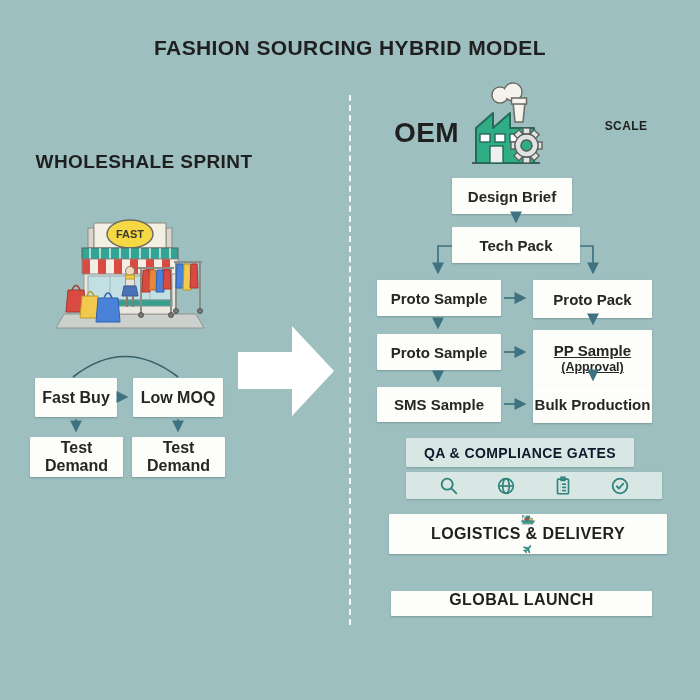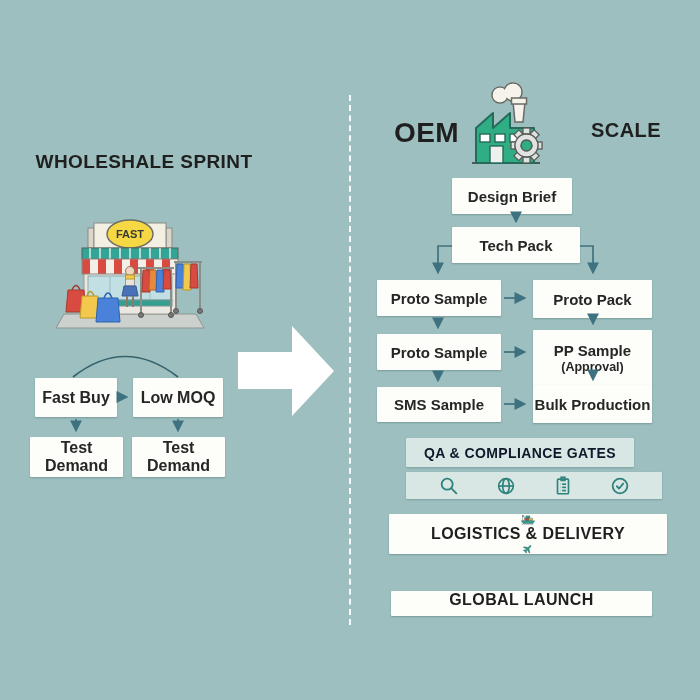--- a/index.html
+++ b/index.html
@@ -35,20 +35,21 @@
     border-left:2px dashed rgba(255,255,255,0.92);
   }
   svg{display:block;}
   .overlay{position:absolute; left:0; top:0; pointer-events:none;}
 </style>
 </head>
 <body>
 
 <div id="canvas">
 
+  <div class="abs heading" style="left:0; top:36px; width:700px; font-size:21px;">FASHION SOURCING HYBRID MODEL</div>
 
   <div class="dashed-divider"></div>
 
   <div class="abs heading" style="left:18px; top:151px; width:252px; font-size:19px;">WHOLESHALE SPRINT</div>
 
   <svg class="abs" style="left:54px; top:214px;" width="152" height="118" viewBox="0 0 152 118">
 
     <polygon points="10,100 142,100 150,114 2,114" fill="#ccd1cd" stroke="#8f948f" stroke-width="1"></polygon>
 
     <rect x="30" y="38" width="92" height="62" fill="#e9e7e0" stroke="#9a9a94"></rect>
@@ -153,21 +154,21 @@
     <line x1="119" y1="397" x2="126" y2="397" stroke="#3f7280" stroke-width="1.7" marker-end="url(#arrL)"></line>
     <line x1="76" y1="419" x2="76" y2="430" stroke="#3f7280" stroke-width="1.7" marker-end="url(#arrL)"></line>
     <line x1="178" y1="419" x2="178" y2="430" stroke="#3f7280" stroke-width="1.7" marker-end="url(#arrL)"></line>
   </svg>
 
   <svg class="overlay" width="700" height="700">
     <polygon points="238,352 292,352 292,326 334,371 292,416 292,389 238,389" fill="#ffffff"></polygon>
   </svg>
 
   <div class="abs heading" style="left:394px; top:117px; width:64px; font-size:28px;">OEM</div>
-  <div class="abs heading" style="left:586px; top:119px; width:80px; font-size:20px;">SCALE</div>
+  <div class="abs heading" style="left:586px; top:119px; width:80px; font-size:12px;">SCALE</div>
 
   <svg class="abs" style="left:460px; top:82px;" width="90" height="88" viewBox="0 0 90 88">
     <line x1="12" y1="81" x2="80" y2="81" stroke="#4a5a58" stroke-width="2"></line>
 
     <circle cx="40" cy="13" r="8" fill="#f5f3ec" stroke="#6a6a64" stroke-width="1.5"></circle>
     <circle cx="53" cy="10" r="9" fill="#f5f3ec" stroke="#6a6a64" stroke-width="1.5"></circle>
     <circle cx="40" cy="13" r="7.2" fill="#f5f3ec"></circle>
     <circle cx="53" cy="10" r="8.2" fill="#f5f3ec"></circle>
 
     <polygon points="53,20 65,20 63,40 55,40" fill="#f5f3ec" stroke="#6a6a64" stroke-width="1.5"></polygon>
@@ -202,21 +203,21 @@
   </div>
   <div class="wbox fs15" style="left:377px; top:280px; width:124px; height:36px;">
     <span>Proto Sample</span>
   </div>
   <div class="wbox fs15" style="left:533px; top:280px; width:119px; height:38px;">
     <span>Proto Pack</span>
   </div>
   <div class="wbox fs15" style="left:377px; top:334px; width:124px; height:36px;">
     <span>Proto Sample</span>
   </div>
-  <div class="wbox fs15" style="left:533px; top:330px; width:119px; height:56px;">
+  <div class="wbox fs15" style="left:533px; top:330px; width:119px; height:56px;text-decoration:underline;">
     <span>PP Sample</span>
     <span class="sub">(Approval)</span>
   </div>
   <div class="wbox fs15" style="left:377px; top:387px; width:124px; height:35px;">
     <span>SMS Sample</span>
   </div>
   <div class="wbox fs15" style="left:533px; top:385px; width:119px; height:38px;">
     <span>Bulk Production</span>
   </div>
 

